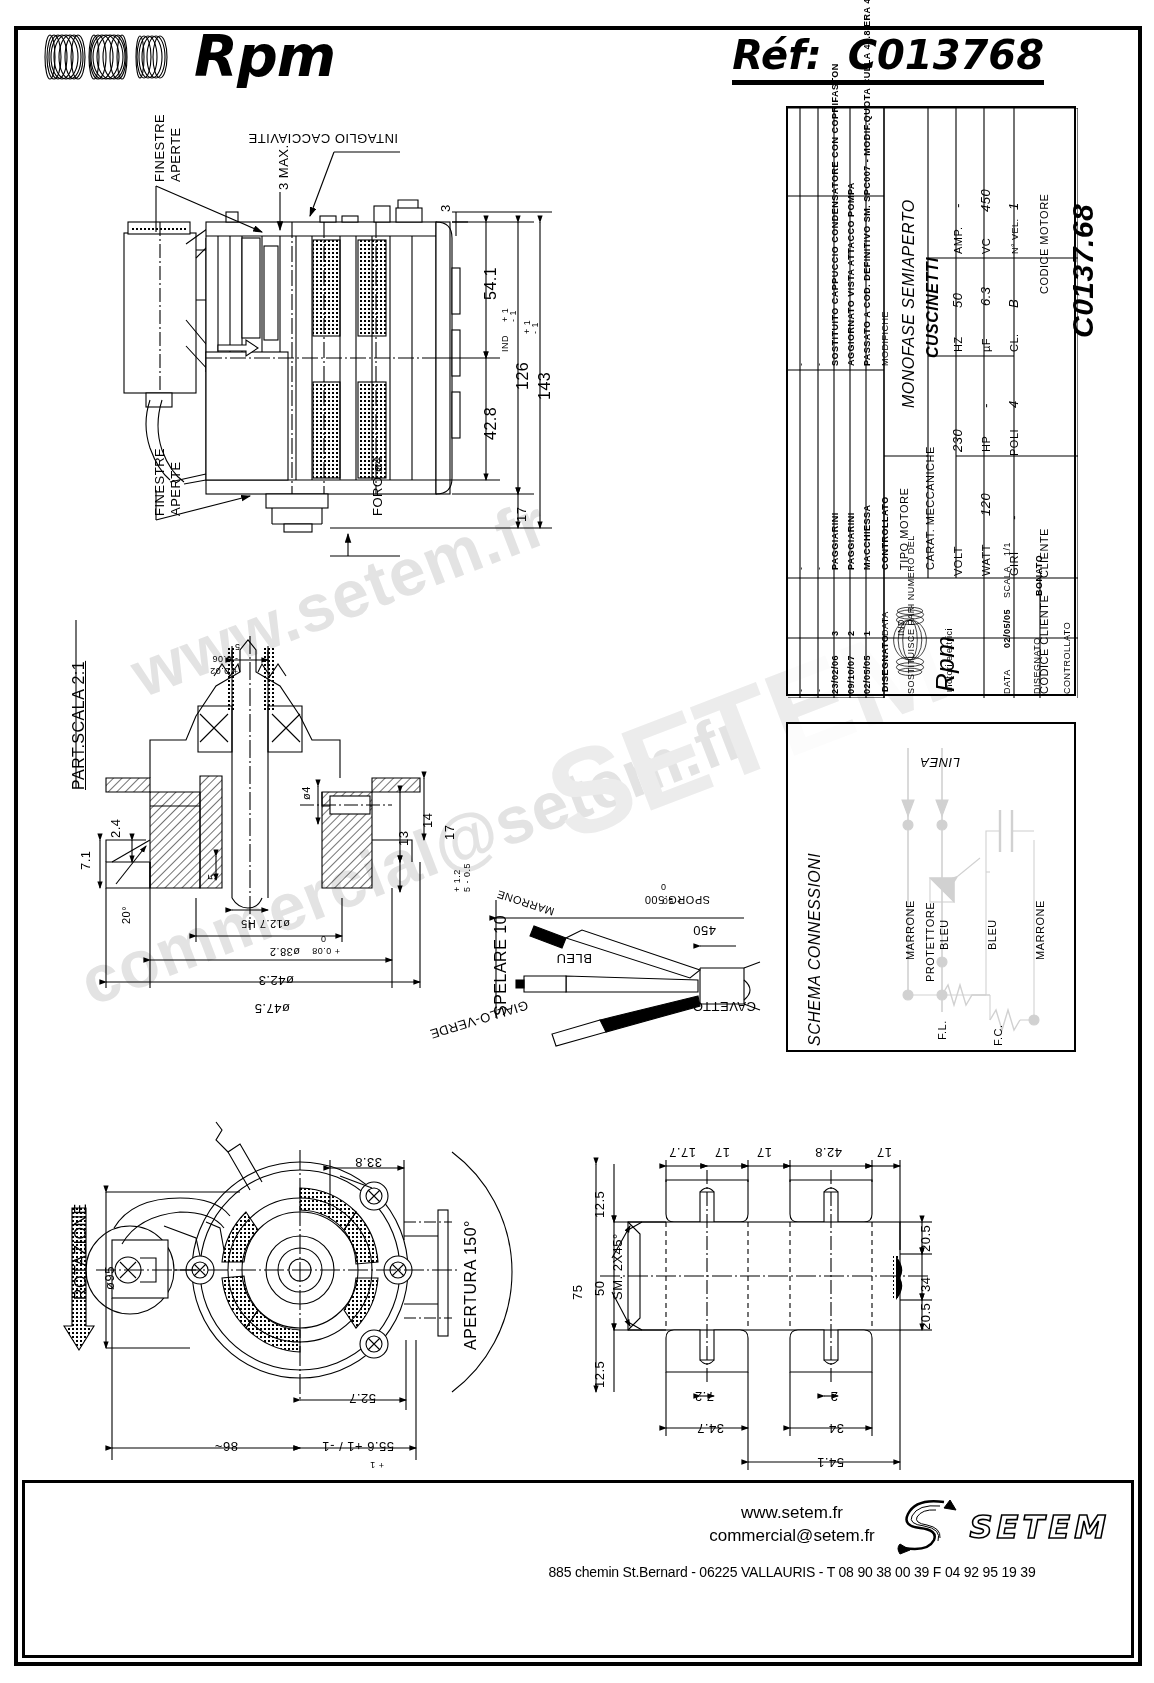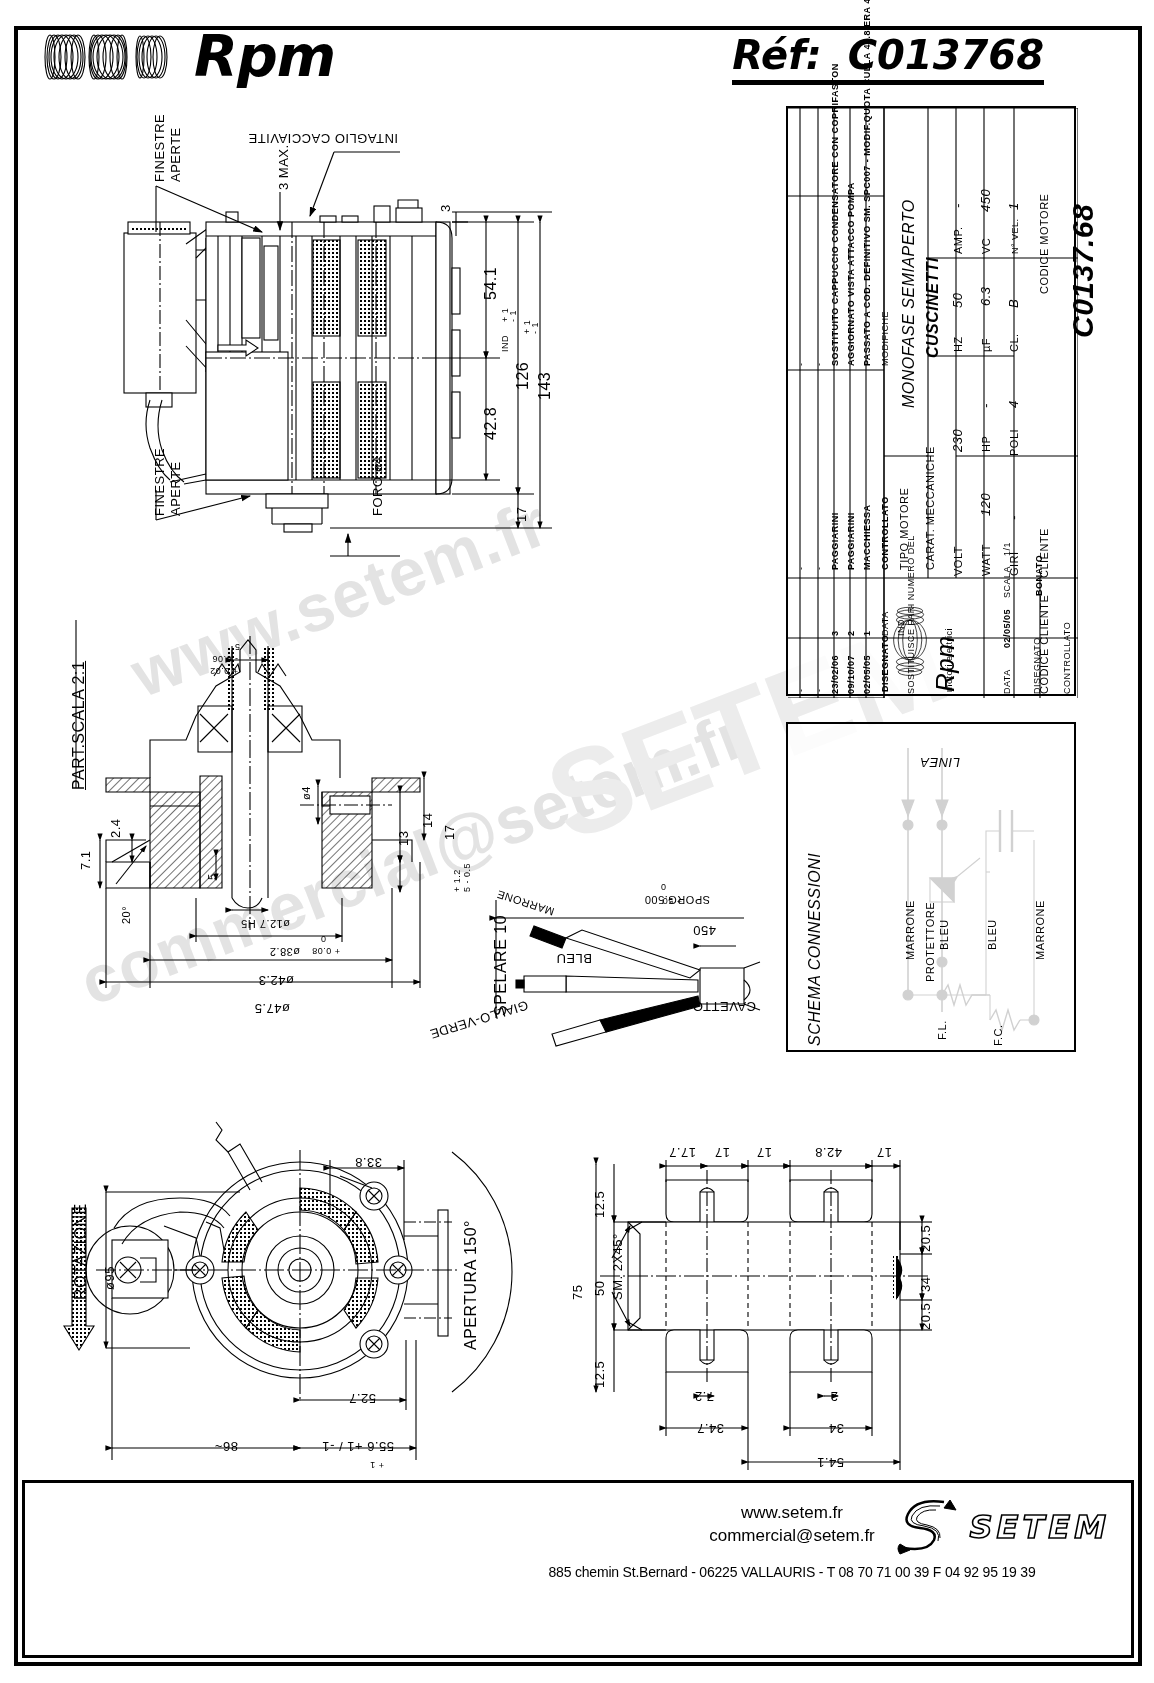--- a/index.html
+++ b/index.html
@@ -780,21 +780,21 @@
   <div class="dt rot90 sm" style="left:986px; top:950px;">BLEU</div>
   <div class="dt rot90 sm" style="left:1034px; top:960px;">MARRONE</div>
   <div class="dt rot90 sm" style="left:936px; top:1040px;">F.L.</div>
   <div class="dt rot90 sm" style="left:992px; top:1046px;">F.C.</div>
 
   <div class="footer">
     <div style="position:absolute;left:0;top:0;width:1112px;height:178px;border:3px solid #000;"></div>
     <div class="setem-info">
       <div class="setem-web">www.setem.fr</div>
       <div class="setem-web">commercial@setem.fr</div>
-      <div class="setem-addr">885 chemin St.Bernard  -  06225 VALLAURIS  -  T 08 70 71 00 39   F 04 92 95 19 39</div>
+      <div class="setem-addr">885 chemin St.Bernard  -  06225 VALLAURIS  -  T 08 90 38 00 39   F 04 92 95 19 39</div>
     </div>
     <div class="setem-logo">
       <svg width="70" height="62" viewBox="0 0 70 62">
         <g fill="none" stroke="#000" stroke-width="1">
           <path d="M50 6 Q22 2 14 18 Q8 30 26 32 Q44 34 40 44 Q34 56 10 52" stroke-width="2.5"></path>
           <path d="M46 10 Q24 8 18 20 Q14 28 30 30 Q48 33 44 45"></path>
           <path d="M42 14 Q28 13 23 21 Q20 27 33 29 Q47 32 46 42"></path>
           <path d="M56 4 L62 14 L50 12 z" fill="#000"></path>
           <path d="M6 48 Q2 52 6 58 L16 54 z" fill="#000"></path>
         </g>

